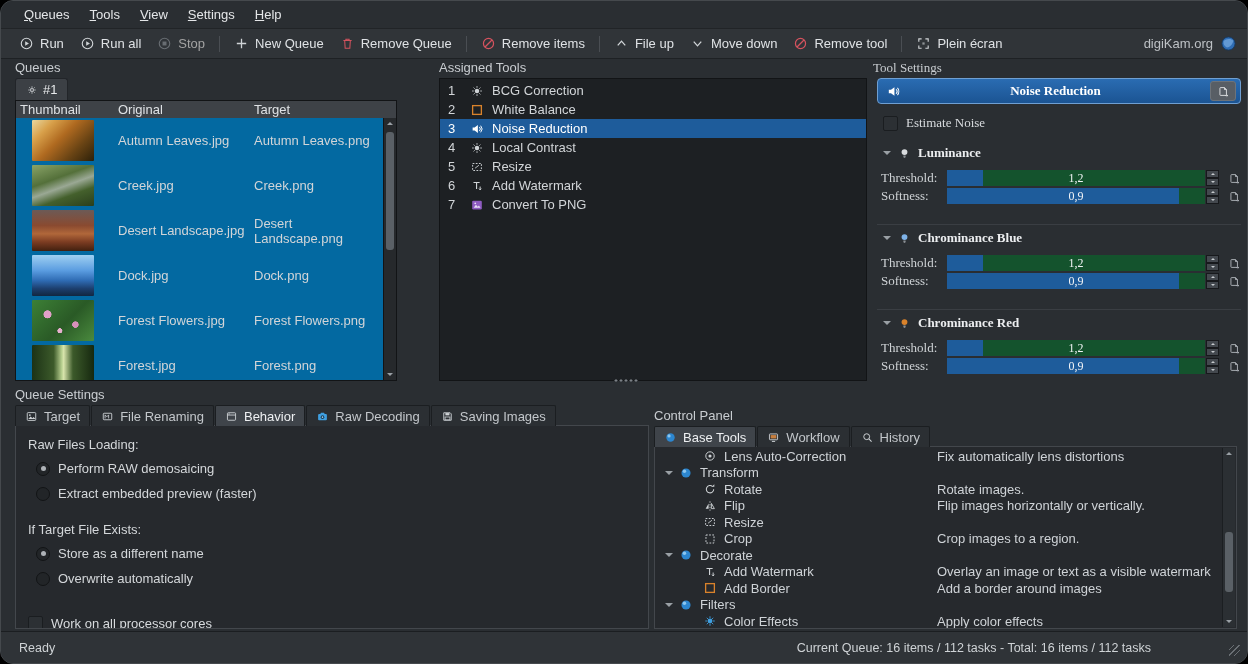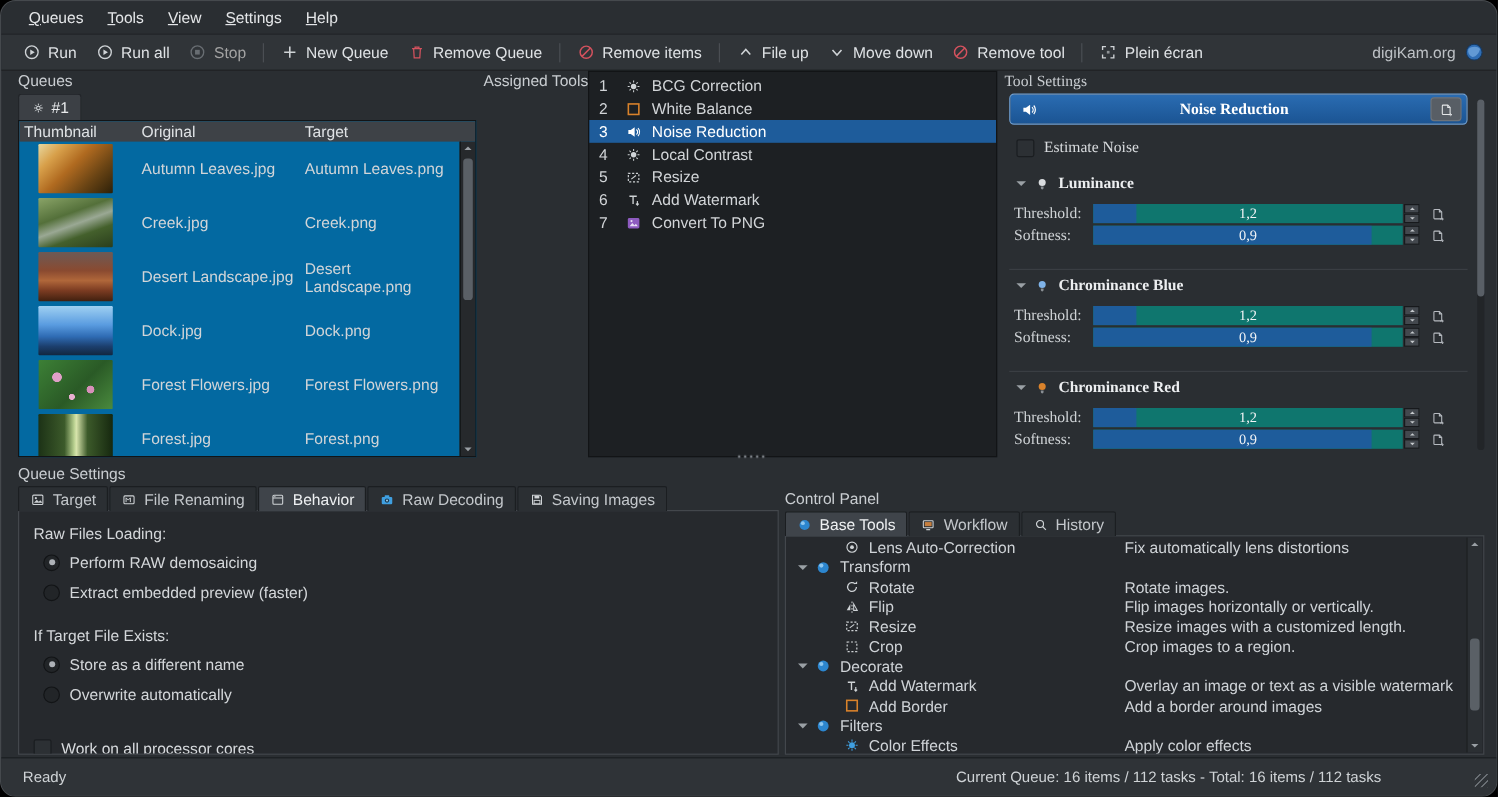--- a/index.html
+++ b/index.html
@@ -53,21 +53,21 @@
   .th-forest-flowers{background:radial-gradient(circle at 25% 35%,#e0a0c8 0 7%,transparent 8%),radial-gradient(circle at 70% 60%,#d890ba 0 6%,transparent 7%),radial-gradient(circle at 45% 75%,#e8b0d0 0 5%,transparent 6%),linear-gradient(135deg,#3c8036 0%,#2a5a26 55%,#4a8a3e 100%);}
   .th-forest{background:linear-gradient(90deg,#1c3216 0%,#3c5a2a 35%,#b8d090 48%,#d8e4ac 51%,#3c5a2a 66%,#16280f 100%);}
   .vscroll{position:absolute;top:17px;right:0;bottom:0;width:12px;background:#26292c;border-left:1px solid #121416;}
   .vs-arrow{height:11px;display:flex;align-items:center;justify-content:center;}
   .vs-arrow::after{content:"";border:3px solid transparent;}
   .vs-arrow.up::after{border-bottom-color:#9aa0a5;margin-top:-3px;}
   .vs-arrow.down::after{border-top-color:#9aa0a5;margin-bottom:-3px;}
   .vs-thumb{position:absolute;left:2px;right:2px;border-radius:3px;background:#5a6066;}
 
   
-  #assigned-panel{width:428px;flex:none;display:flex;flex-direction:row;}
+  #assigned-panel{width:428px;flex:none;display:flex;flex-direction:column;margin-left:36px;}
   #assigned-list{flex:1;background:#1d2023;border:1px solid #121416;overflow:hidden;padding-top:2px;}
   .atrow{display:flex;align-items:center;height:19px;font-size:13px;color:#d2d5d8;}
   .atrow .atnum{width:22px;padding-left:8px;flex:none;}
   .atrow .ic{margin-right:8px;}
   .atrow.selected{background:#1e5c9b;color:#fff;}
 
   
   #toolsettings-panel{flex:1;display:flex;flex-direction:column;position:relative;font-family:Liberation Serif, serif;}
   #ts-body{flex:1;position:relative;padding:2px 14px 0 4px;}
   #ts-header{height:24px;border-radius:4px;border:1px solid #6f9fd2;
@@ -78,21 +78,21 @@
                 display:flex;align-items:center;justify-content:center;color:#e4e6e8;}
   .check-row{display:flex;align-items:center;gap:8px;margin:11px 0 0 6px;font-size:13px;color:#d8dbde;}
   .checkbox{width:13px;height:13px;background:#2c3034;border:1px solid #1a1d20;border-radius:2px;flex:none;}
   .ts-section{margin-top:9px;padding:5px 0 11px 0;}
   .ts-section + .ts-section{border-top:1px solid #3a3e43;}
   .ts-sec-head{display:flex;align-items:center;gap:7px;margin-left:6px;font-size:13px;font-weight:bold;color:#eceef0;}
   .caret{width:0;height:0;border:4px solid transparent;border-top-color:#9aa0a5;margin-top:4px;flex:none;}
   .ts-params{margin-top:9px;display:flex;flex-direction:column;gap:2px;}
   .ts-prow{display:flex;align-items:center;height:16px;}
   .ts-plabel{width:66px;flex:none;font-size:13px;color:#cfd3d6;padding-left:4px;}
-  .slider{position:relative;width:258px;height:16px;background:#0f766e;overflow:hidden;flex:none;}
+  .slider{position:relative;width:258px;height:16px;background:#14532d;overflow:hidden;flex:none;}
   .slider .fill{position:absolute;left:0;top:0;bottom:0;background:#1e5c9b;}
   .slider .val{position:absolute;inset:0;text-align:center;font-size:12px;line-height:16px;color:#f2f4f6;}
   .spin{width:13px;height:16px;flex:none;display:flex;flex-direction:column;margin-left:1px;}
   .spin i{flex:1;background:#43484e;border:1px solid #17191c;display:flex;align-items:center;justify-content:center;}
   .spin i::after{content:"";border:2.6px solid transparent;}
   .spin i.u::after{border-bottom-color:#c6cacd;margin-top:-2.6px;}
   .spin i.d::after{border-top-color:#c6cacd;margin-bottom:-2.6px;}
   .preset{margin-left:9px;color:#b6bac0;}
   #ts-scroll{position:absolute;right:0;top:24px;bottom:6px;width:6px;background:#222528;border-radius:3px;}
   #ts-scroll .vs-thumb{left:0;right:0;top:0;height:56%;background:#595f66;}
@@ -758,21 +758,20 @@
               <div class="cp-name">
                 <span class="cp-indent-leaf"></span>
                 <span class="ic ic-grey" style="width: 14px; height: 14px;">
                   <svg viewBox="0 0 16 16">
                     <rect x="3" y="4" width="10" height="8" fill="none" stroke="currentColor" stroke-width="1.1" stroke-dasharray="2 1.6"></rect>
                     <path d="M5.8 9.4 10.2 6" stroke="currentColor" stroke-width="1"></path>
                   </svg>
                 </span>
                 <span>Resize</span>
               </div>
-              <div class="cp-desc">Resize images with a customized length.</div>
             </div>
             <div class="cp-row">
               <div class="cp-name">
                 <span class="cp-indent-leaf"></span>
                 <span class="ic ic-grey" style="width: 14px; height: 14px;">
                   <svg viewBox="0 0 16 16">
                     <rect x="3.4" y="3.4" width="9.2" height="9.2" fill="none" stroke="currentColor" stroke-width="1.1" stroke-dasharray="2 1.6"></rect>
                   </svg>
                 </span>
                 <span>Crop</span>

